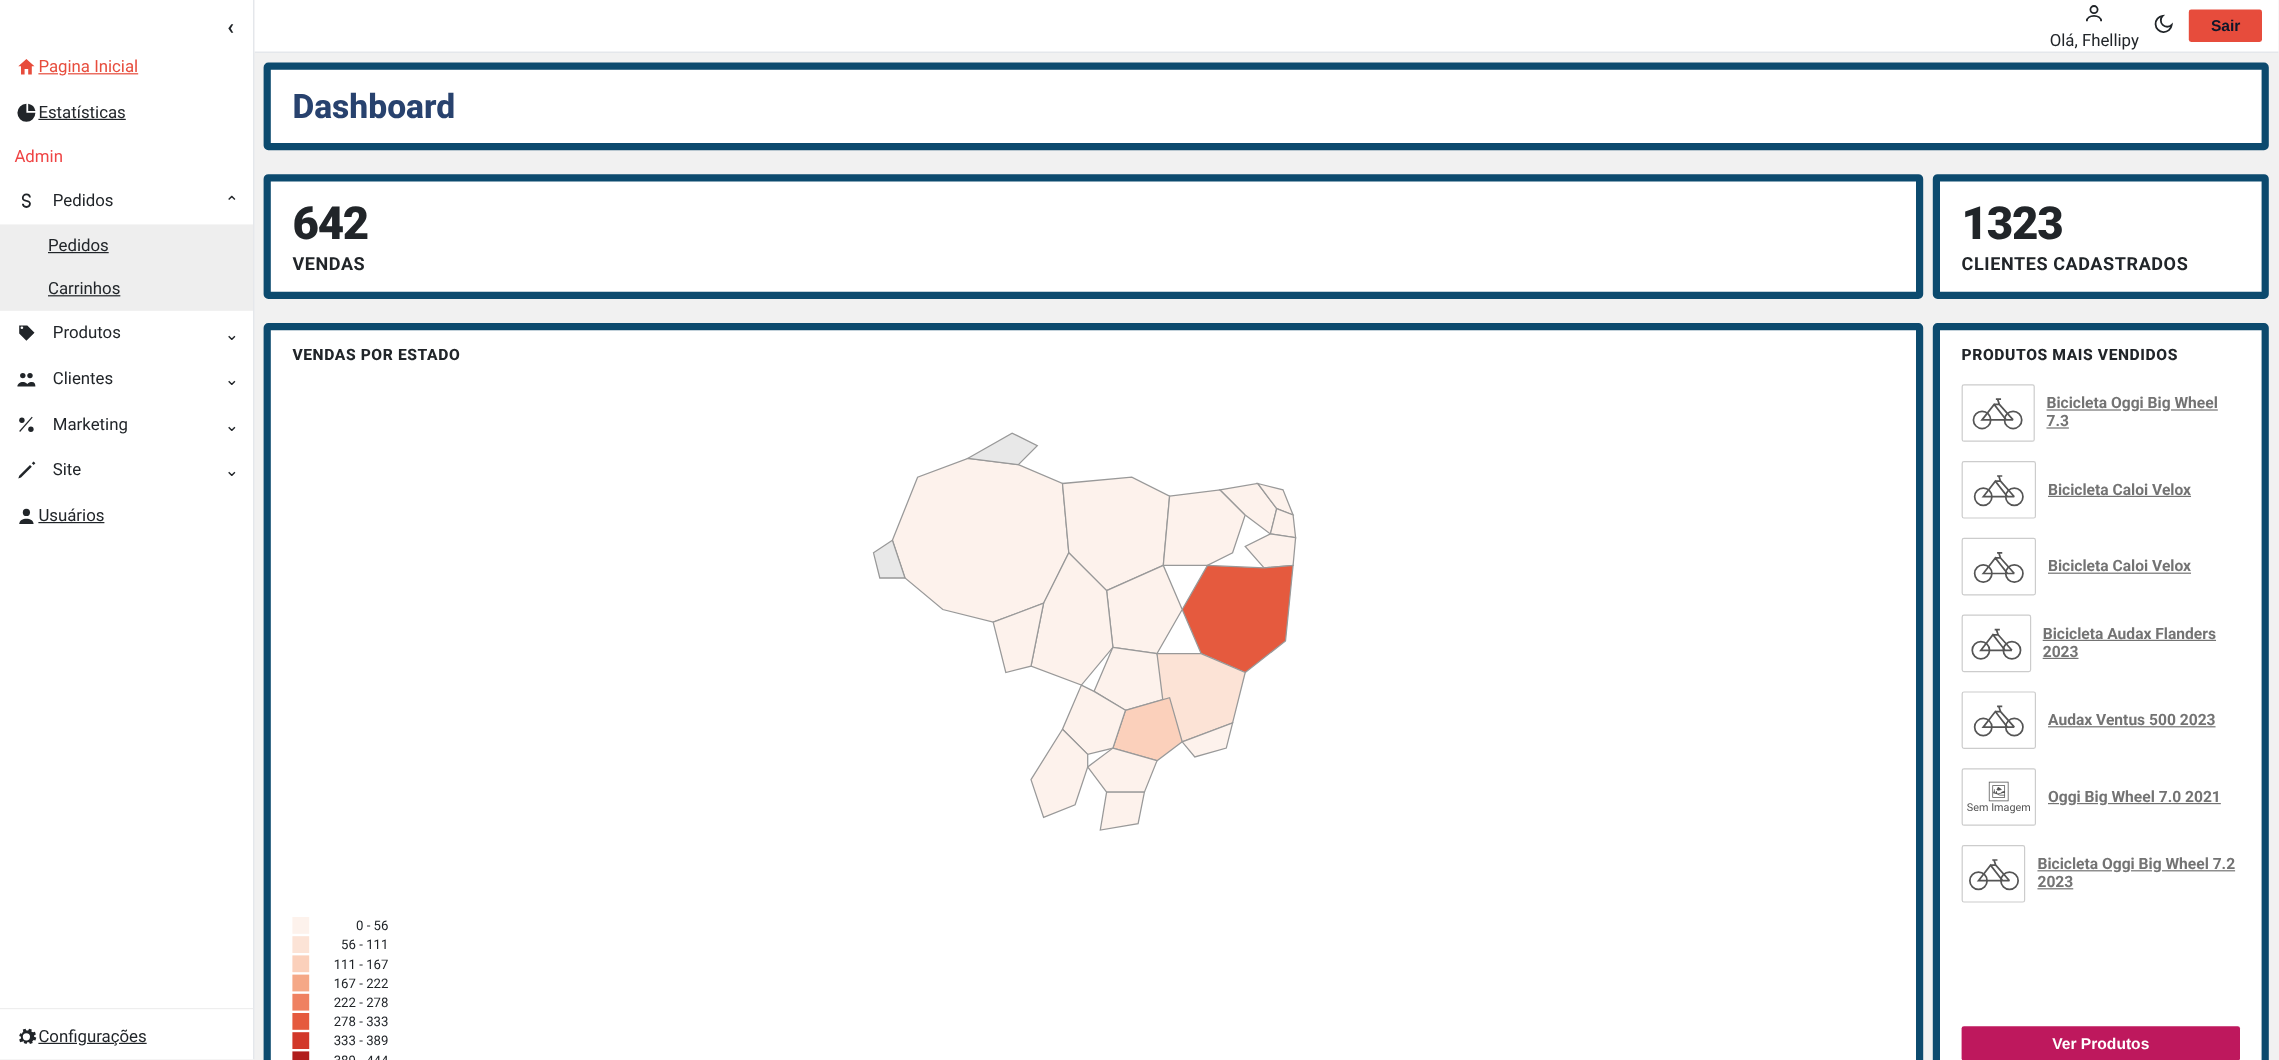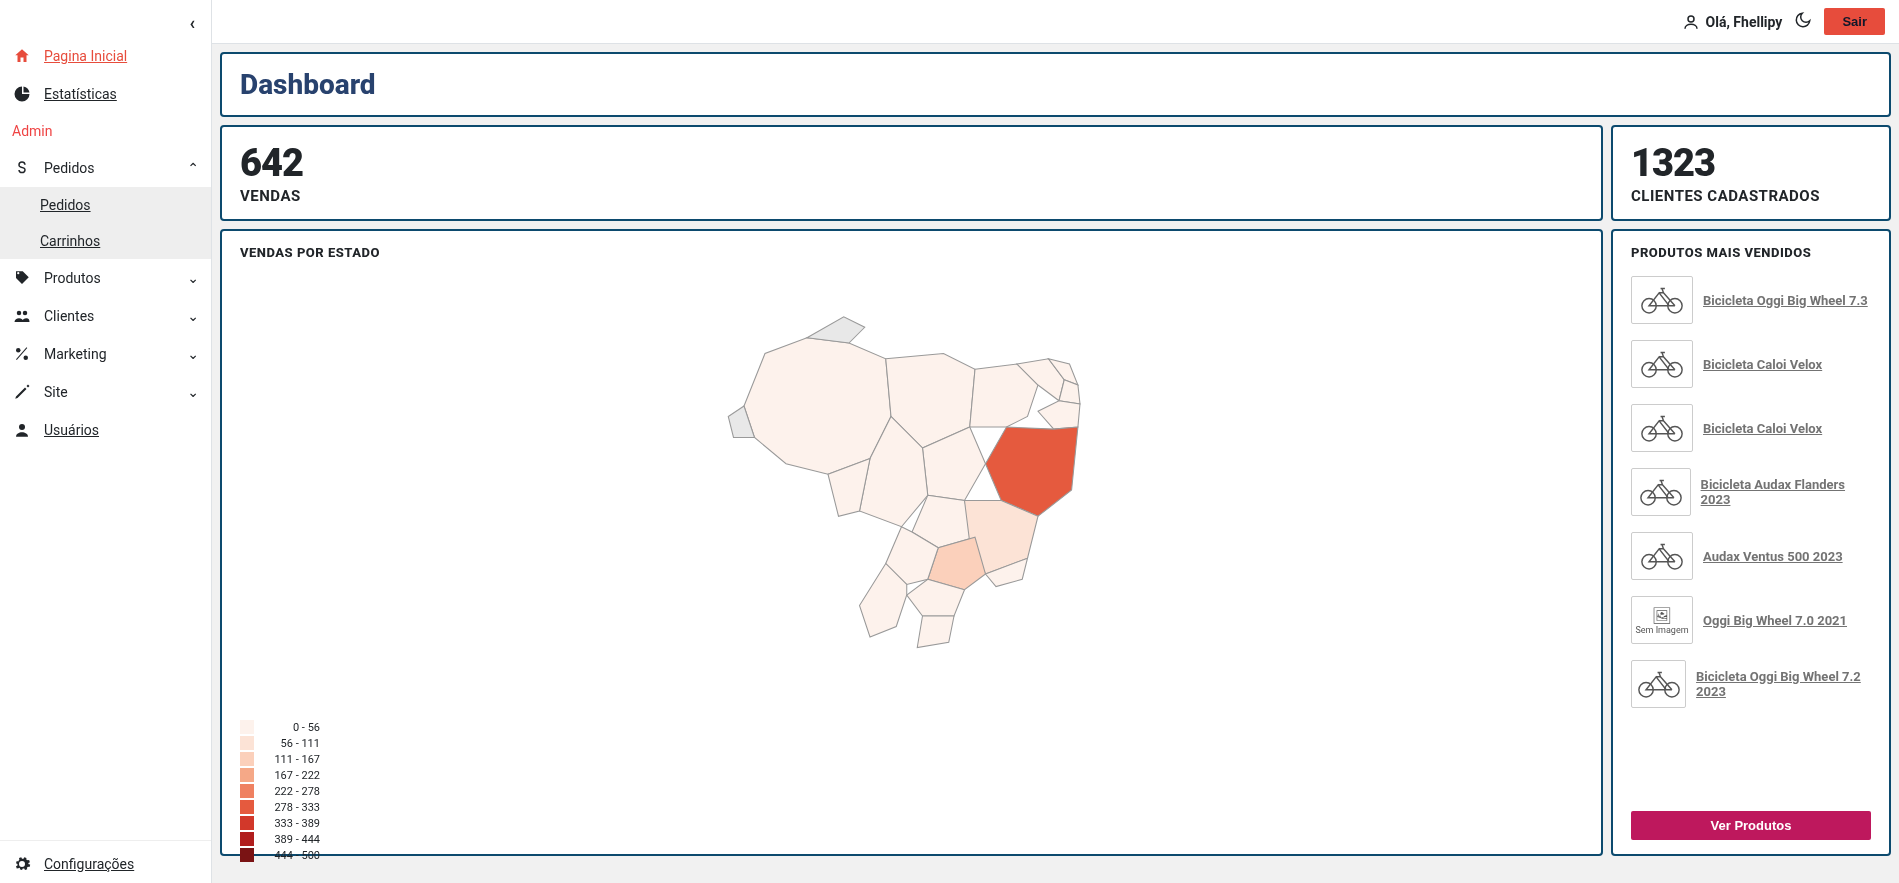--- a/index.html
+++ b/index.html
@@ -2,40 +2,40 @@
 <html><head>
 <meta charset="utf-8">
 <style>
 * { margin: 0; padding: 0; box-sizing: border-box; }
 body { font-family: -apple-system, BlinkMacSystemFont, "Segoe UI", Roboto, sans-serif; background: #f1f1f1; color: #212529; font-size: 14px; }
 .app { display: flex; height: 100vh; }
 .sidebar { width: 212px; background: #fff; border-right: 1px solid #dee2e6; display: flex; flex-direction: column; }
 .sidebar-top { display: flex; justify-content: flex-end; padding: 12px 16px 4px; }
 .chevron-left { font-size: 18px; font-weight: bold; cursor: pointer; }
 .nav-list { flex: 1; overflow-y: auto; padding-bottom: 8px; }
-.nav-item { display: flex; align-items: center; gap: 12px; padding: 10px 12px; cursor: pointer; }
+.nav-item { display: flex; align-items: center; gap: 0; padding: 10px 12px; cursor: pointer; }
 .nav-item .icon { width: 20px; display: flex; justify-content: center; font-size: 16px; }
 .nav-item .label { text-decoration: underline; }
 .nav-item.active { color: #E74C3C; }
 .nav-item.active .label { color: #E74C3C; }
 .nav-section-title { padding: 10px 12px; color: #ef4444; font-size: 14px; }
 .nav-expand { display: flex; align-items: center; justify-content: space-between; padding: 10px 12px; cursor: pointer; }
 .nav-expand .left { display: flex; align-items: center; gap: 12px; }
 .nav-expand .icon { width: 20px; display: flex; justify-content: center; font-size: 16px; }
 .nav-expand .caret { font-size: 14px; }
 .sub-items { background: #eeeeee; }
 .sub-item { padding: 10px 12px 10px 40px; cursor: pointer; text-decoration: underline; }
 .sidebar-footer { border-top: 1px solid #eee; padding: 4px 0 0; }
 .main { flex: 1; display: flex; flex-direction: column; overflow: hidden; }
 .topbar { height: 44px; background: #fff; border-bottom: 1px solid #dee2e6; display: flex; align-items: center; justify-content: flex-end; gap: 12px; padding: 0 14px; }
-.topbar .greet { display: flex; align-items: center; gap: 6px; font-weight: 700; }
+.topbar .greet { display: flex; align-items: center; gap: 6px; font-weight: 400; flex-direction: column; }
 .moon { font-size: 16px; cursor: pointer; }
 .logout-btn { background: #E74C3C; color: #0f172a; border: none; padding: 6px 18px; font-weight: 700; cursor: pointer; border-radius: 2px; font-size: 13px; }
 .content { flex: 1; overflow-y: auto; padding: 8px; }
-.card { background: #fff; border: 2px solid #0c4a6e; border-radius: 4px; padding: 14px 18px; margin-bottom: 8px; }
+.card { background: #fff; border: 6px solid #0c4a6e; border-radius: 4px; padding: 14px 18px; margin-bottom: 20px; }
 .page-title { font-size: 28px; font-weight: 800; color: #28426e; }
 .row { display: flex; gap: 8px; margin-bottom: 8px; }
 .col-left { flex: 1; display: flex; flex-direction: column; }
 .col-right { width: 280px; display: flex; flex-direction: column; }
 .stat-number { font-size: 38px; font-weight: 900; letter-spacing: -1px; }
 .stat-label { font-size: 15px; font-weight: 700; letter-spacing: 0.5px; margin-top: 2px; }
 .card-title-sm { font-size: 13px; font-weight: 800; letter-spacing: 0.5px; margin-bottom: 8px; }
 .map-card { flex: 1; min-height: 520px; }
 .map-wrap { display: flex; flex-direction: column; height: 100%; }
 .map-svg-wrap { flex: 1; display: flex; justify-content: center; align-items: center; }

